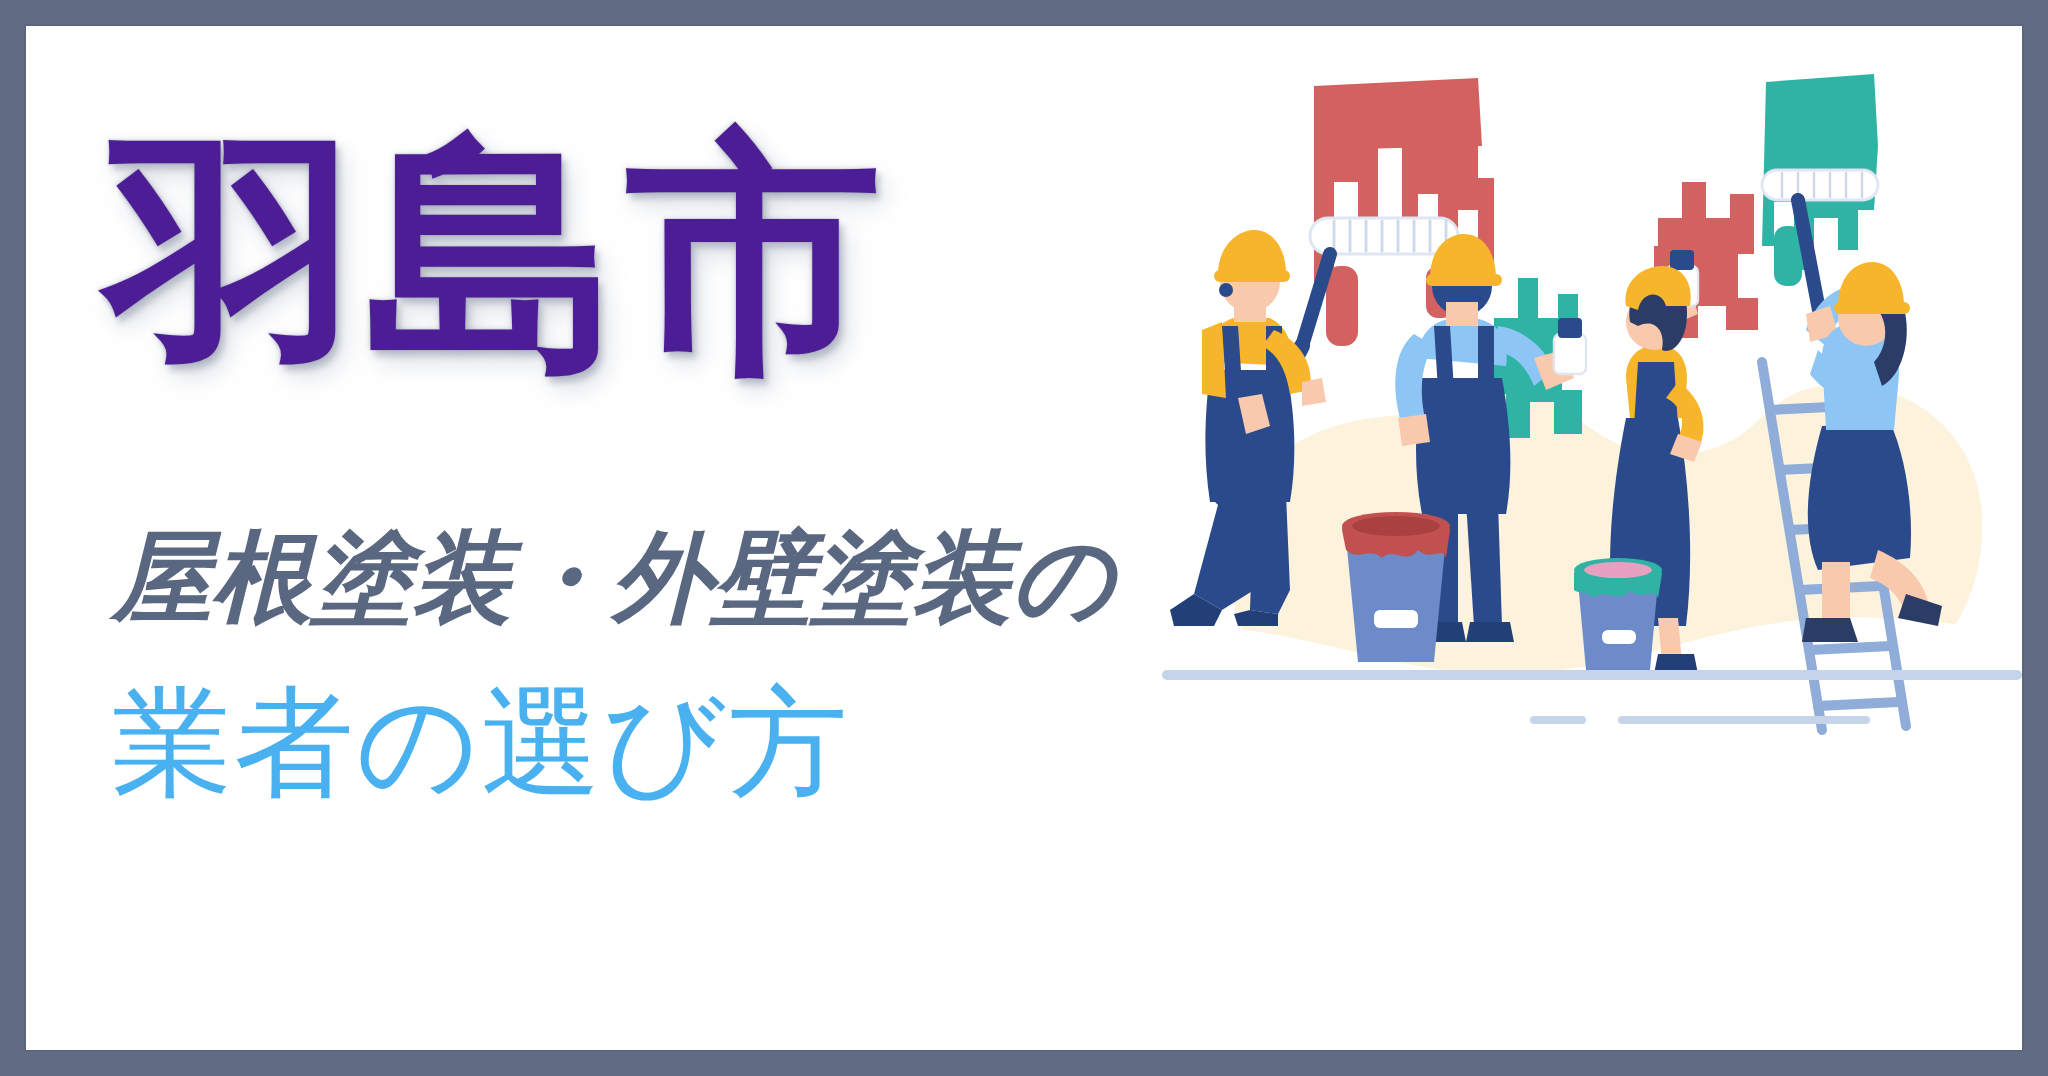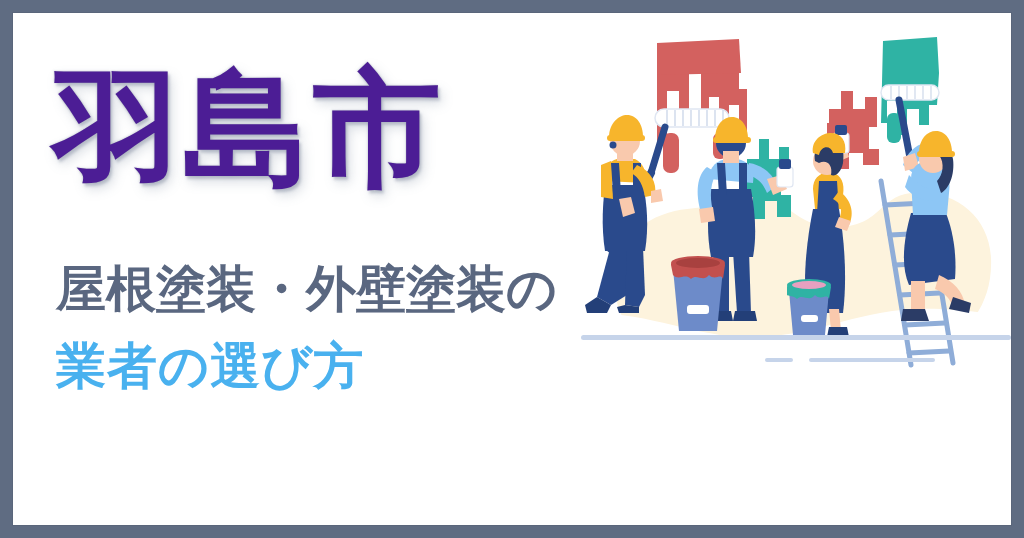--- a/index.html
+++ b/index.html
@@ -55,29 +55,30 @@
     position:absolute;
     left:43px; top:248px;
     width:560px;
     font-family:"DejaVu Sans", sans-serif;
     font-size:50px;
     font-weight:700;
     line-height:1.15;
     letter-spacing:0px;
     color:#5a6780;
     white-space:nowrap;
+    font-style:italic;
   }
 
   #subtitle-2 {
     position:absolute;
     left:43px; top:326px;
     width:560px;
     font-family:"DejaVu Sans", sans-serif;
-    font-size:50px;
-    font-weight:700;
+    font-size:60px;
+    font-weight:400;
     line-height:1.1;
     letter-spacing:1px;
     color:#49b1ef;
     white-space:nowrap;
   }
 
   
   #illustration {
     position:absolute;
     right:0; top:0;

